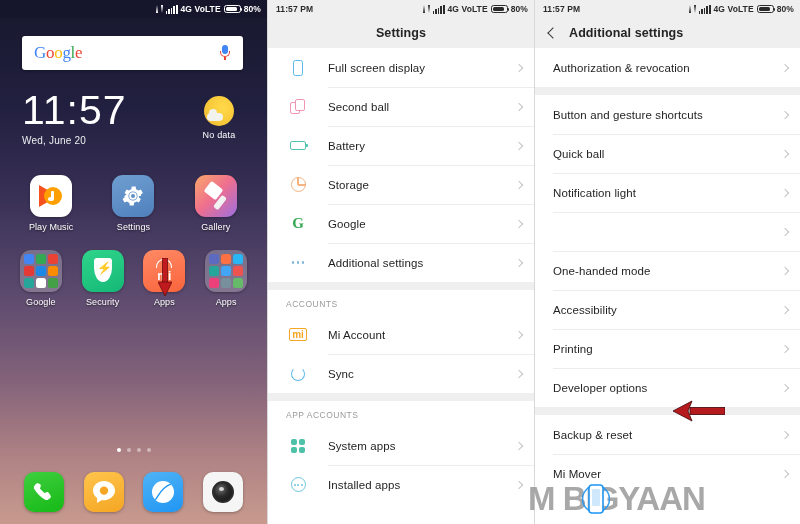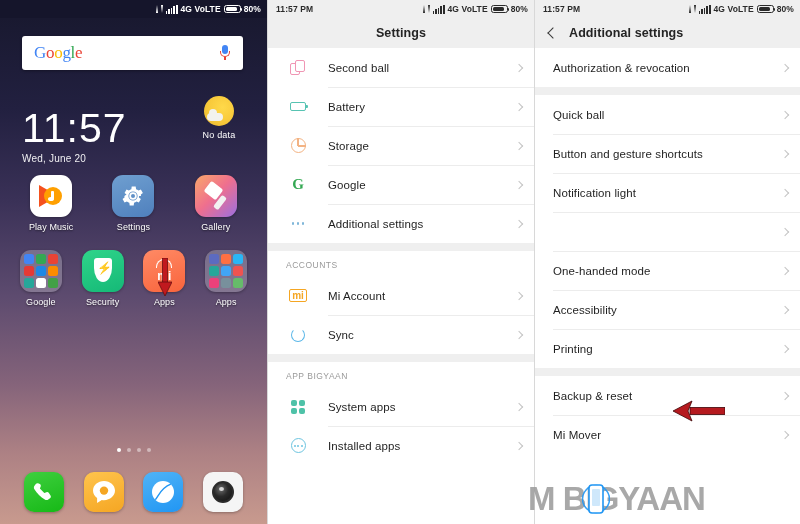--- a/index.html
+++ b/index.html
@@ -71,21 +71,21 @@
   .mic { margin-left: auto; width: 12px; height: 18px; position: relative; }
   .mic .cap { position: absolute; left: 3px; top: 1px; width: 6px; height: 9px;
     background: #4285F4; border-radius: 3px; }
   .mic .arc { position: absolute; left: 1px; top: 7px; width: 10px; height: 6px;
     border: 1.5px solid #EA4335; border-top: none; border-radius: 0 0 6px 6px; }
   .mic .stem { position: absolute; left: 5.2px; top: 12.5px; width: 1.5px; height: 3.5px;
     background: #EA4335; }
 
   .clock-block { position: absolute; left: 22px; top: 73px; color: #fff; }
   .clock-time { font-size: 41px; font-weight: 300; line-height: .95; letter-spacing: 1px;
-    font-family: "Liberation Sans", sans-serif; margin-top: 18px; }
+    font-family: "Liberation Sans", sans-serif; }
   .clock-date { font-size: 10px; margin-top: 5px; opacity: .92; letter-spacing: .2px; }
 
   .weather { position: absolute; right: 20px; top: 78px; width: 56px; text-align: center; color:#fff; }
   .sun { width: 30px; height: 30px; border-radius: 50%; margin: 0 auto 4px;
     background: radial-gradient(circle at 62% 38%, #ffd94a 0%, #f8c93a 55%, #e8b830 100%); position: relative; }
   .sun .cloud { position: absolute; left: 3px; bottom: 5px; width: 16px; height: 8px;
     background: #f2f2ee; border-radius: 8px; }
   .sun .cloud::before { content:""; position:absolute; left:2px; top:-4px; width:8px;height:8px;
     background:#f2f2ee; border-radius:50%; }
   .weather-label { font-size: 9px; letter-spacing: .2px; }
@@ -403,20 +403,27 @@
       </span>
     </div>
 
     <div class="st-header">
       <span class="st-title">Settings</span>
     </div>
 
     <div class="st-list">
       <div class="st-row">
         <span class="st-ico">
+            <span class="gi gi-fullscreen"></span>
+          </span>
+        <span class="st-label">Full screen display</span>
+        <span class="chev"></span>
+      </div>
+      <div class="st-row">
+        <span class="st-ico">
             <span class="gi gi-secondspace">
               <span class="a"></span>
               <span class="b"></span>
             </span>
           </span>
         <span class="st-label">Second ball</span>
         <span class="chev"></span>
       </div>
       <div class="st-row">
         <span class="st-ico">
@@ -463,21 +470,21 @@
       </div>
       <div class="st-row">
         <span class="st-ico">
             <span class="gi-sync"></span>
           </span>
         <span class="st-label">Sync</span>
         <span class="chev"></span>
       </div>
 
       <div class="st-gap"></div>
-      <div class="st-sechead">APP BIGYAAN</div>
+      <div class="st-sechead">APP ACCOUNTS</div>
 
       <div class="st-row">
         <span class="st-ico">
             <span class="gi-sysapps">
               <i></i>
               <i></i>
               <i></i>
               <i></i>
             </span>
           </span>
@@ -527,44 +534,48 @@
 
     <div class="st-list">
       <div class="st-row noicon">
         <span class="st-label">Authorization &amp; revocation</span>
         <span class="chev"></span>
       </div>
 
       <div class="st-gap"></div>
 
       <div class="st-row noicon">
+        <span class="st-label">Button and gesture shortcuts</span>
+        <span class="chev"></span>
+      </div>
+      <div class="st-row noicon">
         <span class="st-label">Quick ball</span>
         <span class="chev"></span>
       </div>
       <div class="st-row noicon">
-        <span class="st-label">Button and gesture shortcuts</span>
-        <span class="chev"></span>
-      </div>
-      <div class="st-row noicon">
         <span class="st-label">Notification light</span>
         <span class="chev"></span>
       </div>
       <div class="st-row noicon">
         <span class="chev"></span>
       </div>
       <div class="st-row noicon">
         <span class="st-label">One-handed mode</span>
         <span class="chev"></span>
       </div>
       <div class="st-row noicon">
         <span class="st-label">Accessibility</span>
         <span class="chev"></span>
       </div>
       <div class="st-row noicon">
         <span class="st-label">Printing</span>
+        <span class="chev"></span>
+      </div>
+      <div class="st-row noicon">
+        <span class="st-label">Developer options</span>
         <span class="chev"></span>
       </div>
 
       <div class="st-gap"></div>
 
       <div class="st-row noicon">
         <span class="st-label">Backup &amp; reset</span>
         <span class="chev"></span>
       </div>
       <div class="st-row noicon">

